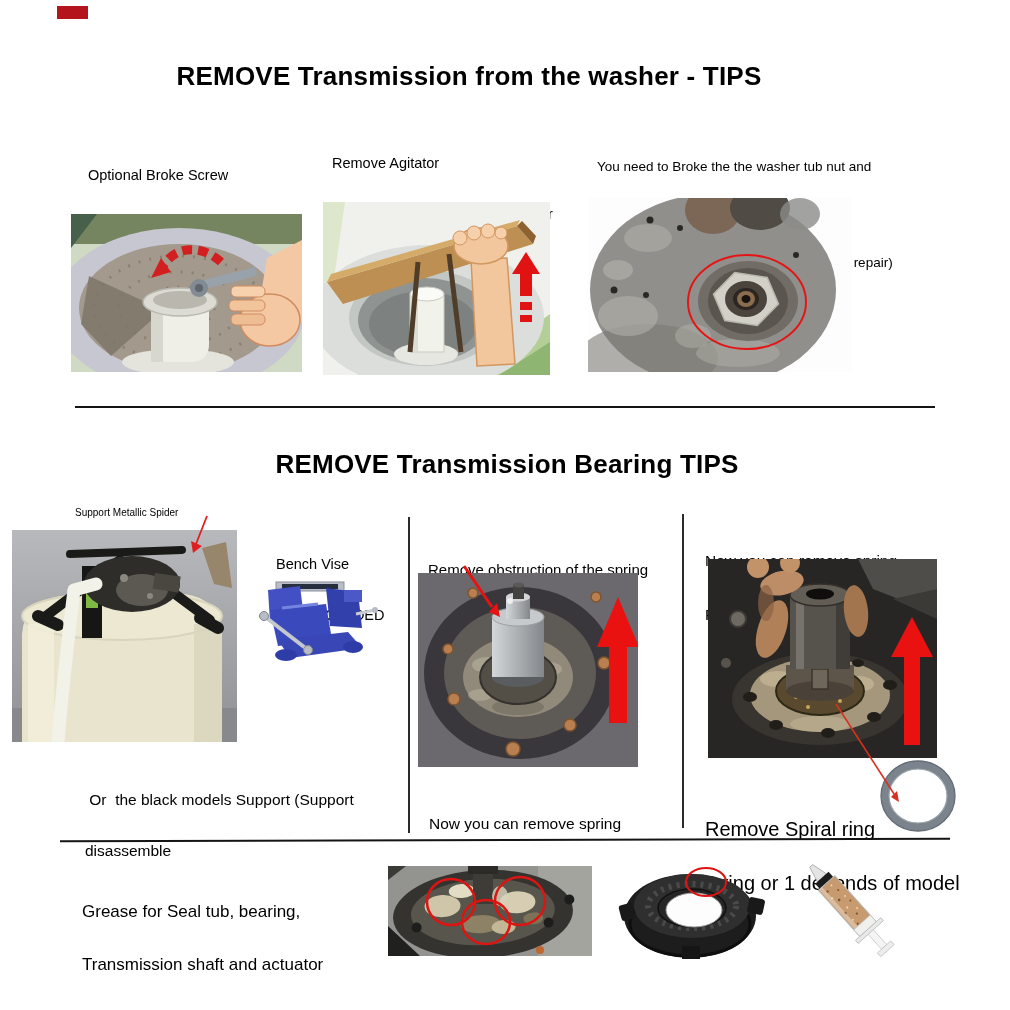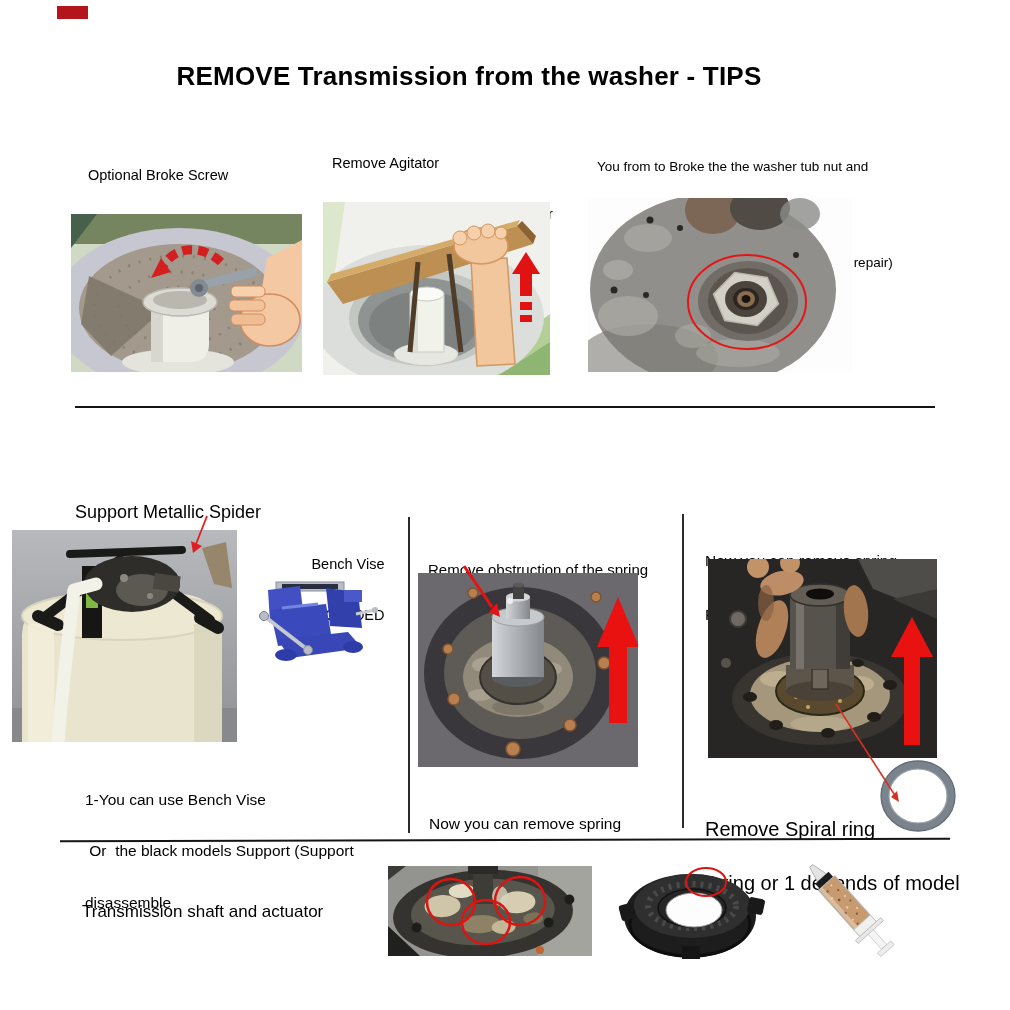--- a/index.html
+++ b/index.html
@@ -33,21 +33,21 @@
   </div>
 
   <div class="abs cap" style="left:332px;top:121px;">
     <div>Remove Agitator</div>
     <div>pull directly upward on the agitator</div>
     <div><span>TIP: Use belt and </span><span class="b" style="font-size:15px;"> 2x4 as a lever</span></div>
     <div class="b" style="font-size:15px;line-height:18px;">to pull the agitator off</div>
   </div>
 
   <div class="abs cap" style="left:597px;top:127px;font-size:13.5px;line-height:16px;">
-    <div>You from to Broke the the washer tub nut and</div>
+    <div>You need to Broke the the washer tub nut and</div>
     <div>Split Ring to remove transmission</div>
     <div>( New ones included in the kit free for your repair)</div>
     <div>**Nut is left thread**</div>
   </div>
 
   <figure class="abs" style="left:71px;top:214px;">
     <svg width="231" height="158" viewBox="0 0 231 158" style="overflow:hidden">
       <rect width="231" height="158" fill="#cfd9c4"></rect>
       <rect width="231" height="30" fill="#75855f"></rect>
       <polygon points="0,0 26,0 0,34" fill="#46604b"></polygon>
@@ -143,22 +143,23 @@
       <ellipse cx="158" cy="101" rx="21" ry="18" fill="#4a443d"></ellipse>
       <ellipse cx="158" cy="101" rx="13" ry="11" fill="#2b2622"></ellipse>
       <ellipse cx="158" cy="101" rx="9" ry="8" fill="#8a6c4e"></ellipse>
       <ellipse cx="158" cy="101" rx="4.5" ry="4" fill="#17130f"></ellipse>
       <ellipse cx="159" cy="104" rx="59" ry="47" fill="none" stroke="#e51515" stroke-width="2"></ellipse>
     </svg>
   </figure>
 
   <div class="abs hline" style="left:75px;top:406px;width:860px;height:2px;"></div>
 
-
-  <div class="abs cap" style="left:75px;top:504px;font-size:18px;">Support Metallic Spider</div>
+  <div class="abs title" style="left:257px;top:449px;width:500px;">REMOVE Transmission Bearing TIPS</div>
+
+  <div class="abs cap" style="left:75px;top:504px;font-size:10px;">Support Metallic Spider</div>
 
   <figure class="abs" style="left:12px;top:530px;">
     <svg width="225" height="212" viewBox="0 0 225 212" style="overflow:hidden">
       <defs>
         <linearGradient id="gA" x1="0" y1="0" x2="0" y2="1">
           <stop offset="0" stop-color="#b7b9bc"></stop>
             <stop offset="1" stop-color="#8f9194"></stop>
         </linearGradient>
         <linearGradient id="gSil" x1="0" y1="0" x2="1" y2="0">
           <stop offset="0" stop-color="#d4d7da"></stop>
@@ -185,21 +186,21 @@
       <ellipse cx="120" cy="54" rx="48" ry="28" fill="#2e2d29"></ellipse>
       <ellipse cx="130" cy="60" rx="26" ry="16" fill="#5b5951"></ellipse>
       <rect x="142" y="44" width="26" height="16" fill="#494740" transform="rotate(8 150 50)"></rect>
       <circle cx="112" cy="48" r="4" fill="#8b897f"></circle>
       <circle cx="138" cy="66" r="3" fill="#8b897f"></circle>
       <path d="M62,60 C56,110 50,160 46,212" stroke="#f2f2e9" stroke-width="13" fill="none"></path>
       <path d="M62,60 L84,54" stroke="#f2f2e9" stroke-width="13" stroke-linecap="round"></path>
     </svg>
   </figure>
 
-  <div class="abs cap" style="left:276px;top:522px;font-size:14.5px;line-height:17px;text-align:right;">
+  <div class="abs cap" style="left:276px;top:522px;font-size:14.5px;line-height:17px;">
     <div>Bench Vise</div>
     <div>NOT INCLUDED</div>
   </div>
 
   <figure class="abs" style="left:248px;top:570px;">
     <svg width="130" height="97" viewBox="0 0 130 97">
       <g>
         <rect x="28" y="12" width="68" height="9" fill="#b8bdc7" stroke="#8a8f99" stroke-width="1"></rect>
         <rect x="34" y="14" width="56" height="5" fill="#272e3e"></rect>
         <polygon points="20,20 52,16 56,48 22,52" fill="#4250c4"></polygon>
@@ -326,28 +327,28 @@
 
   <figure class="abs" style="left:880px;top:762px;">
     <svg width="78" height="72" viewBox="0 0 78 72">
       <ellipse cx="38" cy="34" rx="33" ry="31" fill="none" stroke="#7b838d" stroke-width="8"></ellipse>
       <ellipse cx="38" cy="34" rx="37" ry="35" fill="none" stroke="#646c76" stroke-width="1.3"></ellipse>
       <ellipse cx="38" cy="34" rx="29" ry="27" fill="none" stroke="#9aa3ab" stroke-width="1.2"></ellipse>
     </svg>
   </figure>
 
   <div class="abs cap" style="left:85px;top:756px;font-size:15.5px;line-height:17.3px;">
-    <div>1-You can use Bench Vise</div>
     <div> Or  the black models Support (Support</div>
     <div>disassemble</div>
   </div>
 
   <div class="abs hline" style="left:60px;top:839px;width:890px;height:2px;transform:rotate(-0.15deg);"></div>
 
   <div class="abs cap" style="left:82px;top:867px;font-size:17px;line-height:17.8px;">
+    <div>Grease for Seal tub, bearing,</div>
     <div>Transmission shaft and actuator</div>
     
     
   </div>
 
   <figure class="abs" style="left:388px;top:866px;">
     <svg width="204" height="90" viewBox="0 0 204 90" style="overflow:hidden">
       <rect width="204" height="90" fill="#93938f"></rect>
       <rect x="150" width="54" height="90" fill="#a4a49f"></rect>
       <polygon points="0,60 32,90 0,90" fill="#20201e"></polygon>

